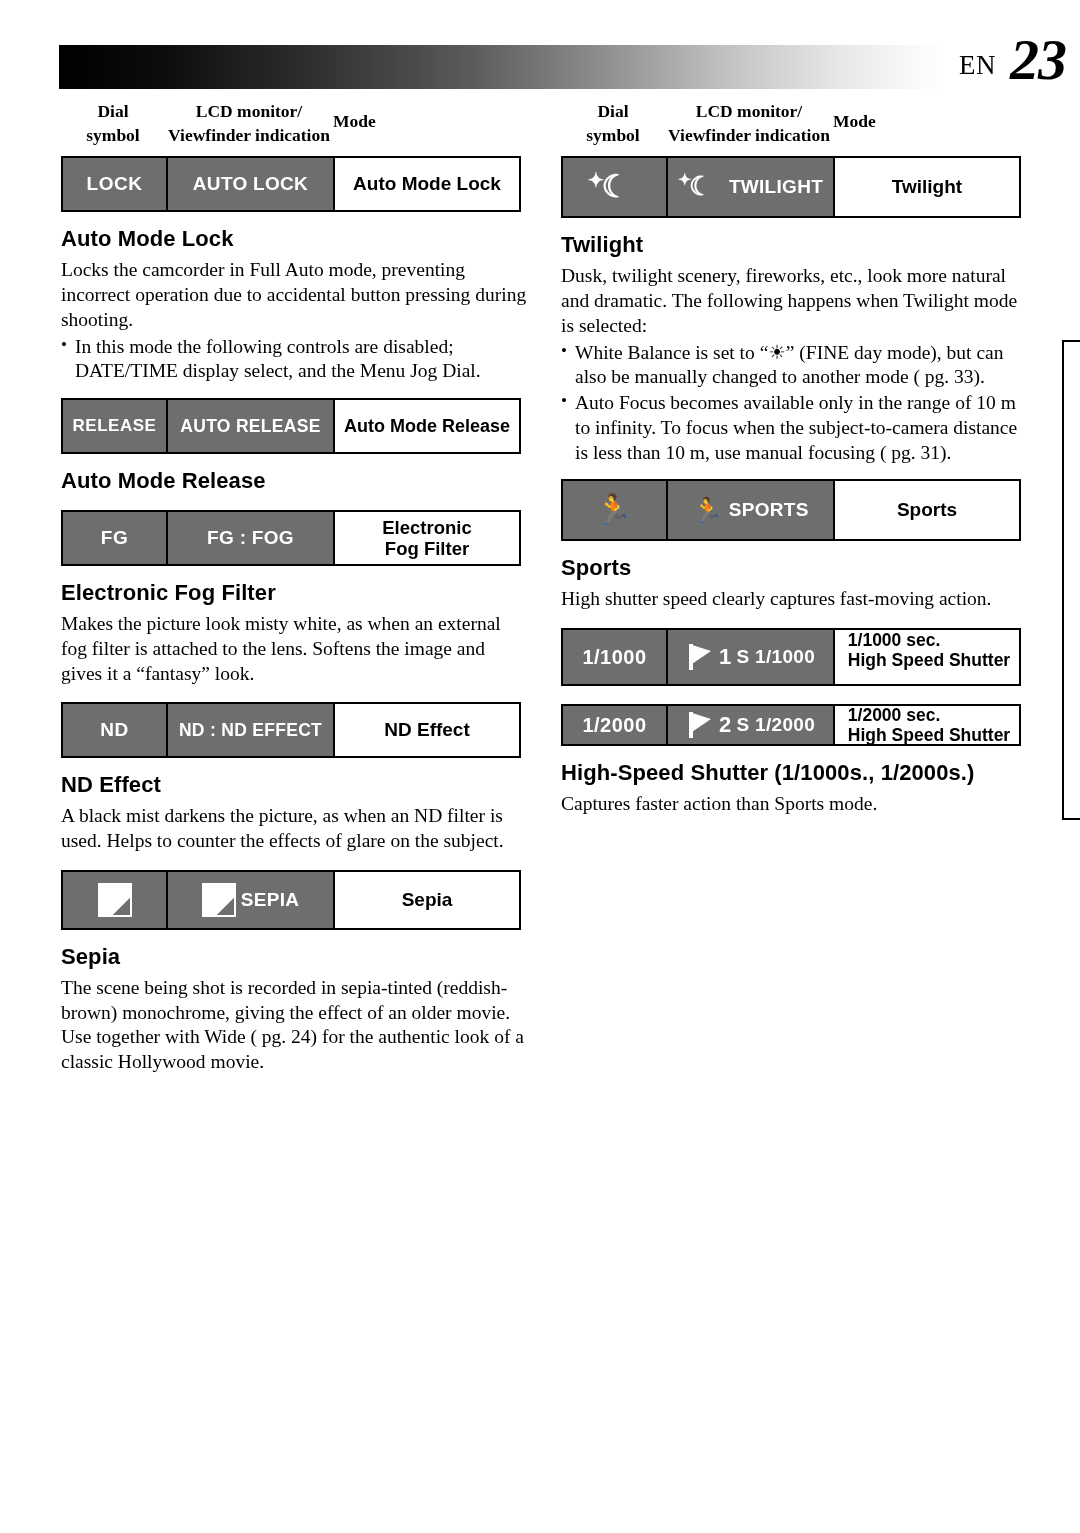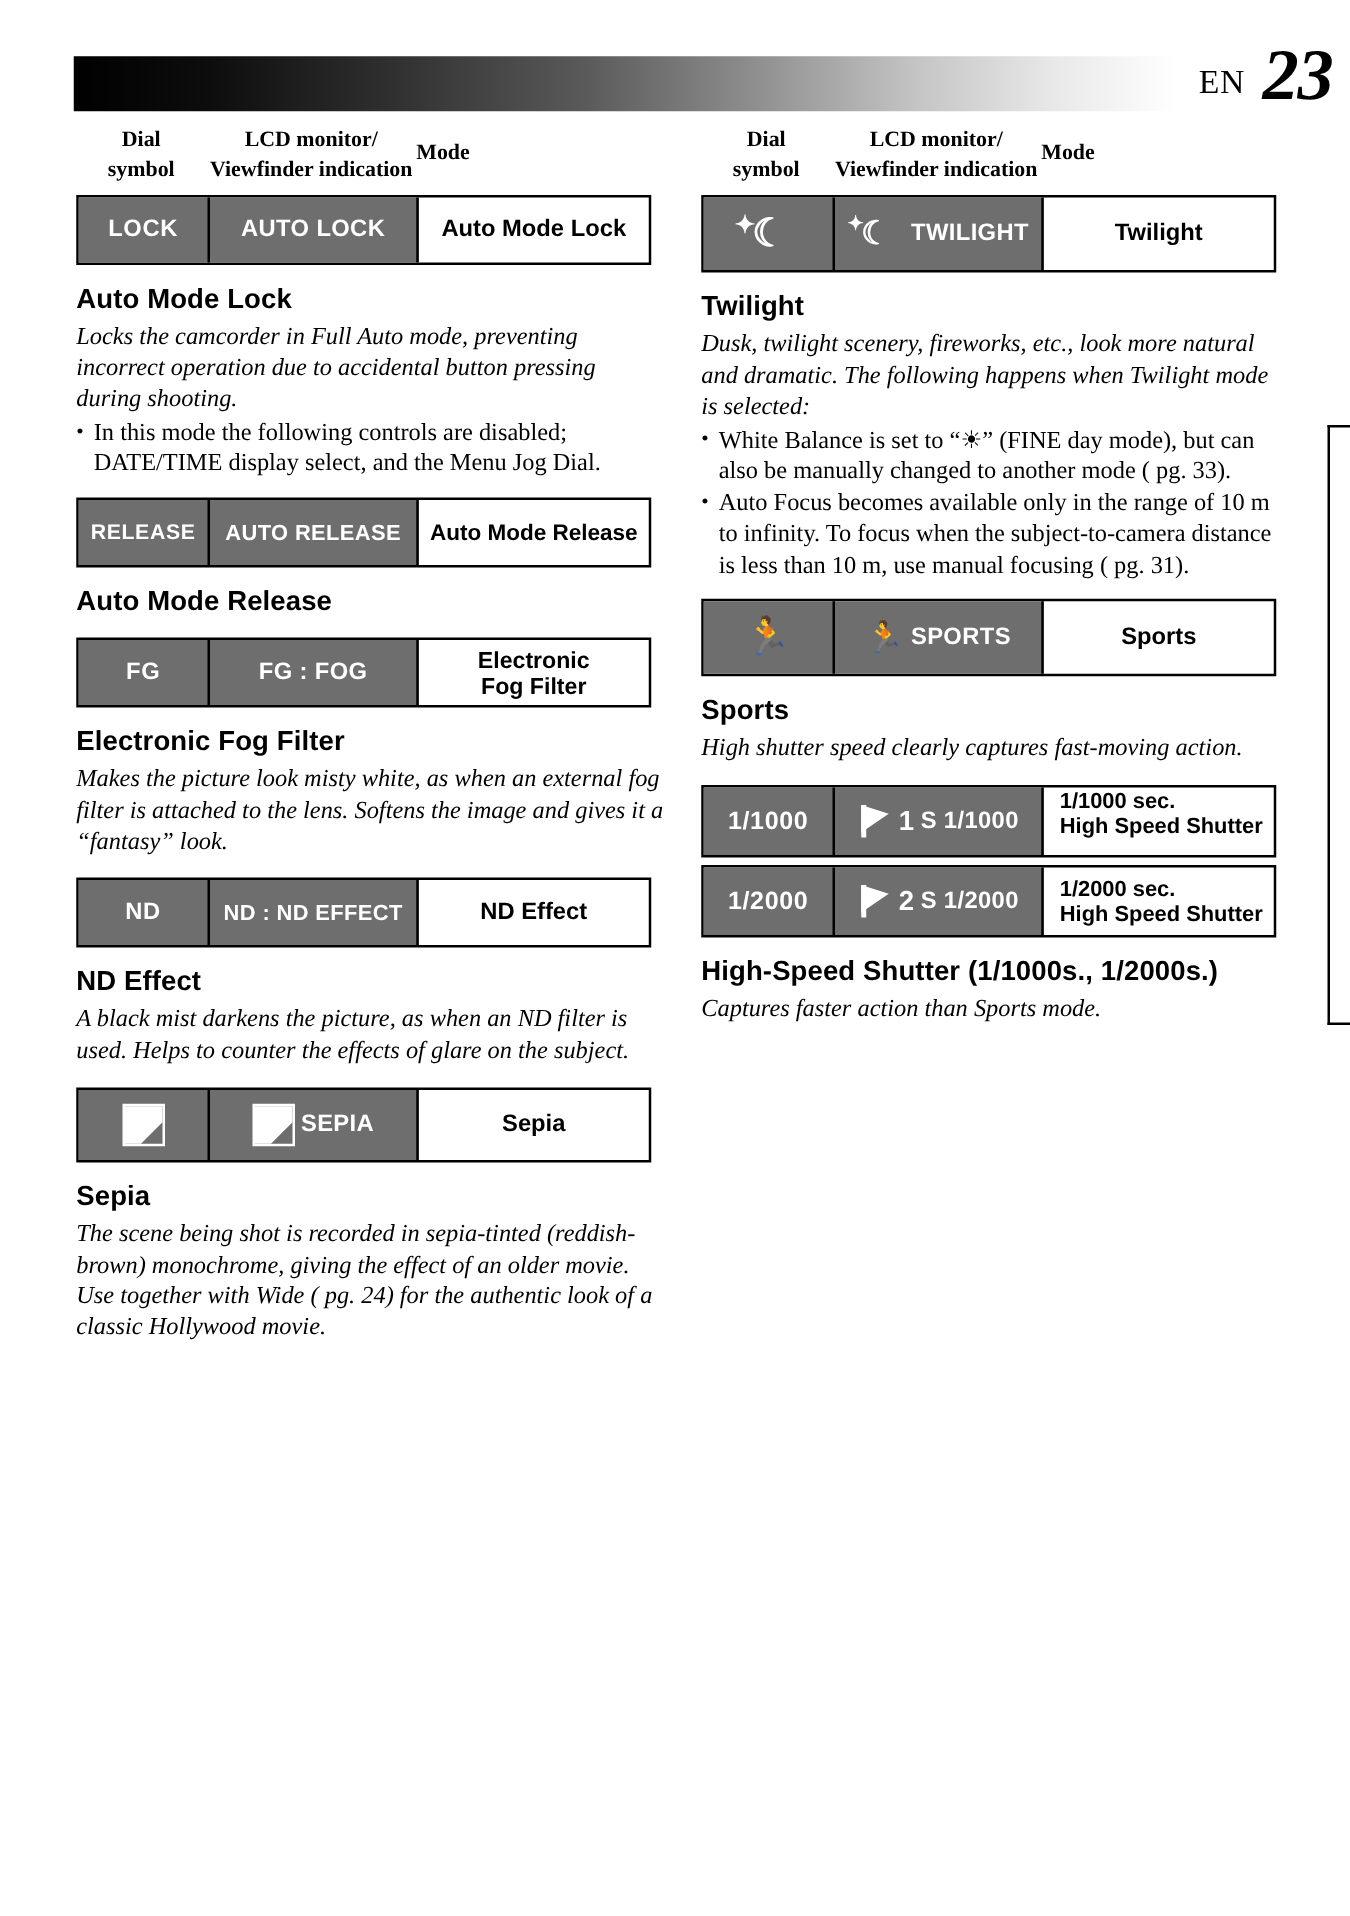--- a/index.html
+++ b/index.html
@@ -182,21 +182,20 @@
     font-size: 22px;
     margin: 14px 0 6px 0;
     letter-spacing: 0.1px;
   }
   p.body {
     font-family: "Liberation Serif", serif;
     font-size: 19.5px;
     line-height: 1.27;
     margin: 0 0 2px 0;
     width: 470px;
-    font-style: italic;
   }
   ul.bul {
     list-style: none;
     margin: 0;
     padding: 0;
     width: 472px;
   }
   ul.bul li {
     font-family: "Liberation Serif", serif;
     font-size: 19.5px;
@@ -373,21 +372,21 @@
         <span>S 1/1000</span>
       </div>
       <div class="cell-mode" style="font-size:17.5px;align-items:flex-start">
         <div style="text-align:left;padding-left:4px">
           <div>1/1000 sec.</div>
           <div>High Speed Shutter</div>
         </div>
       </div>
     </div>
 
-    <div class="specrow" style="margin-top:6px;height:58px">
+    <div class="specrow" style="margin-top:18px;height:42px">
       <div class="cell-symbol" style="font-size:20px">1/2000</div>
       <div class="cell-lcd" style="font-size:19px">
         <span class="shutter-ic">
           <span class="shutter-flag"></span>
             <span class="shutter-num">2</span>
         </span>
         <span>S 1/2000</span>
       </div>
       <div class="cell-mode" style="font-size:17.5px;align-items:center">
         <div style="text-align:left;padding-left:4px">

